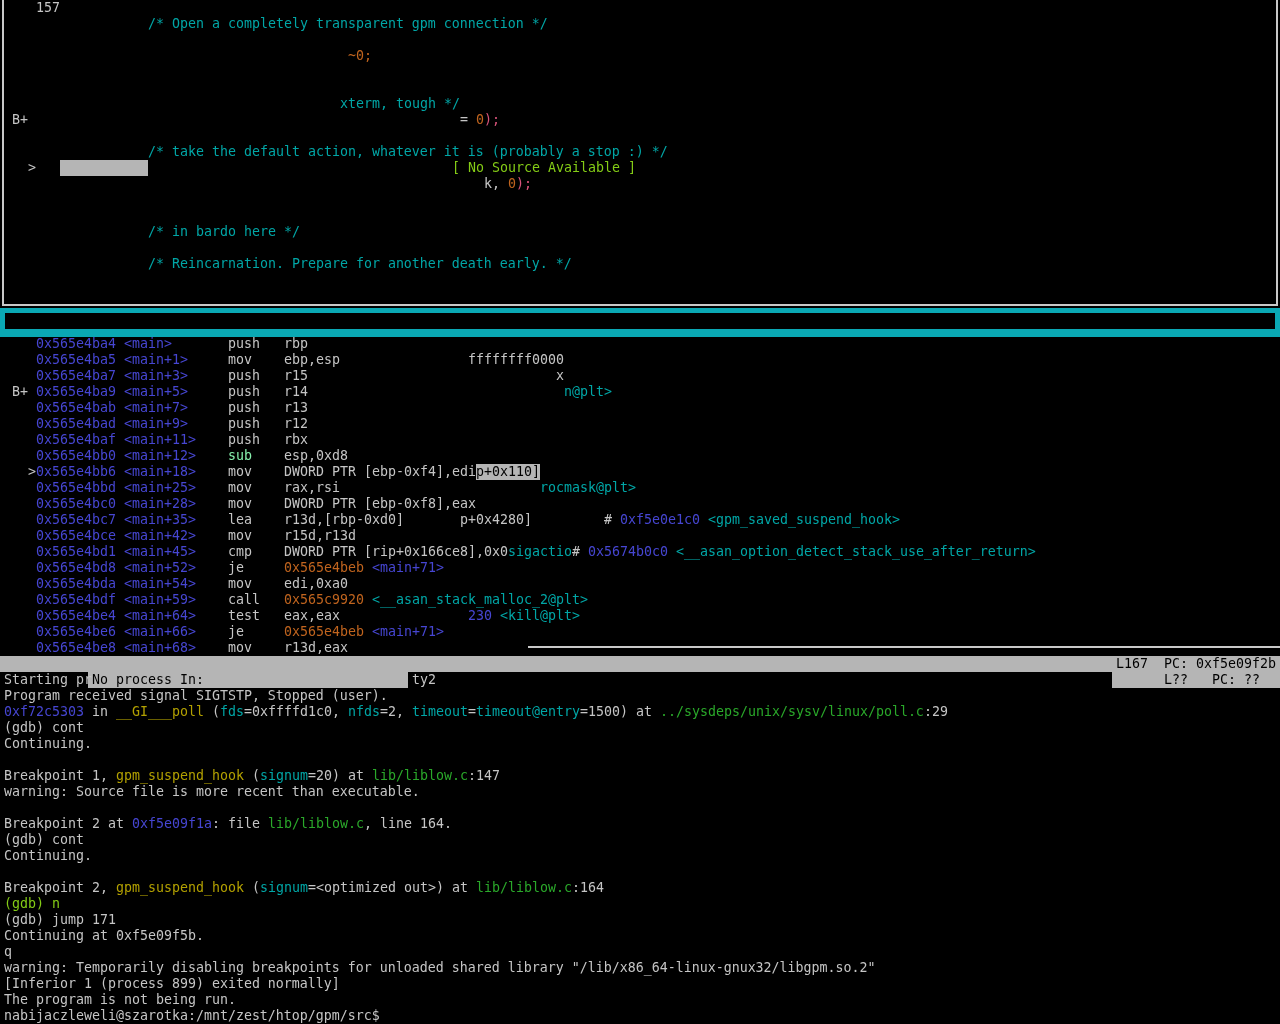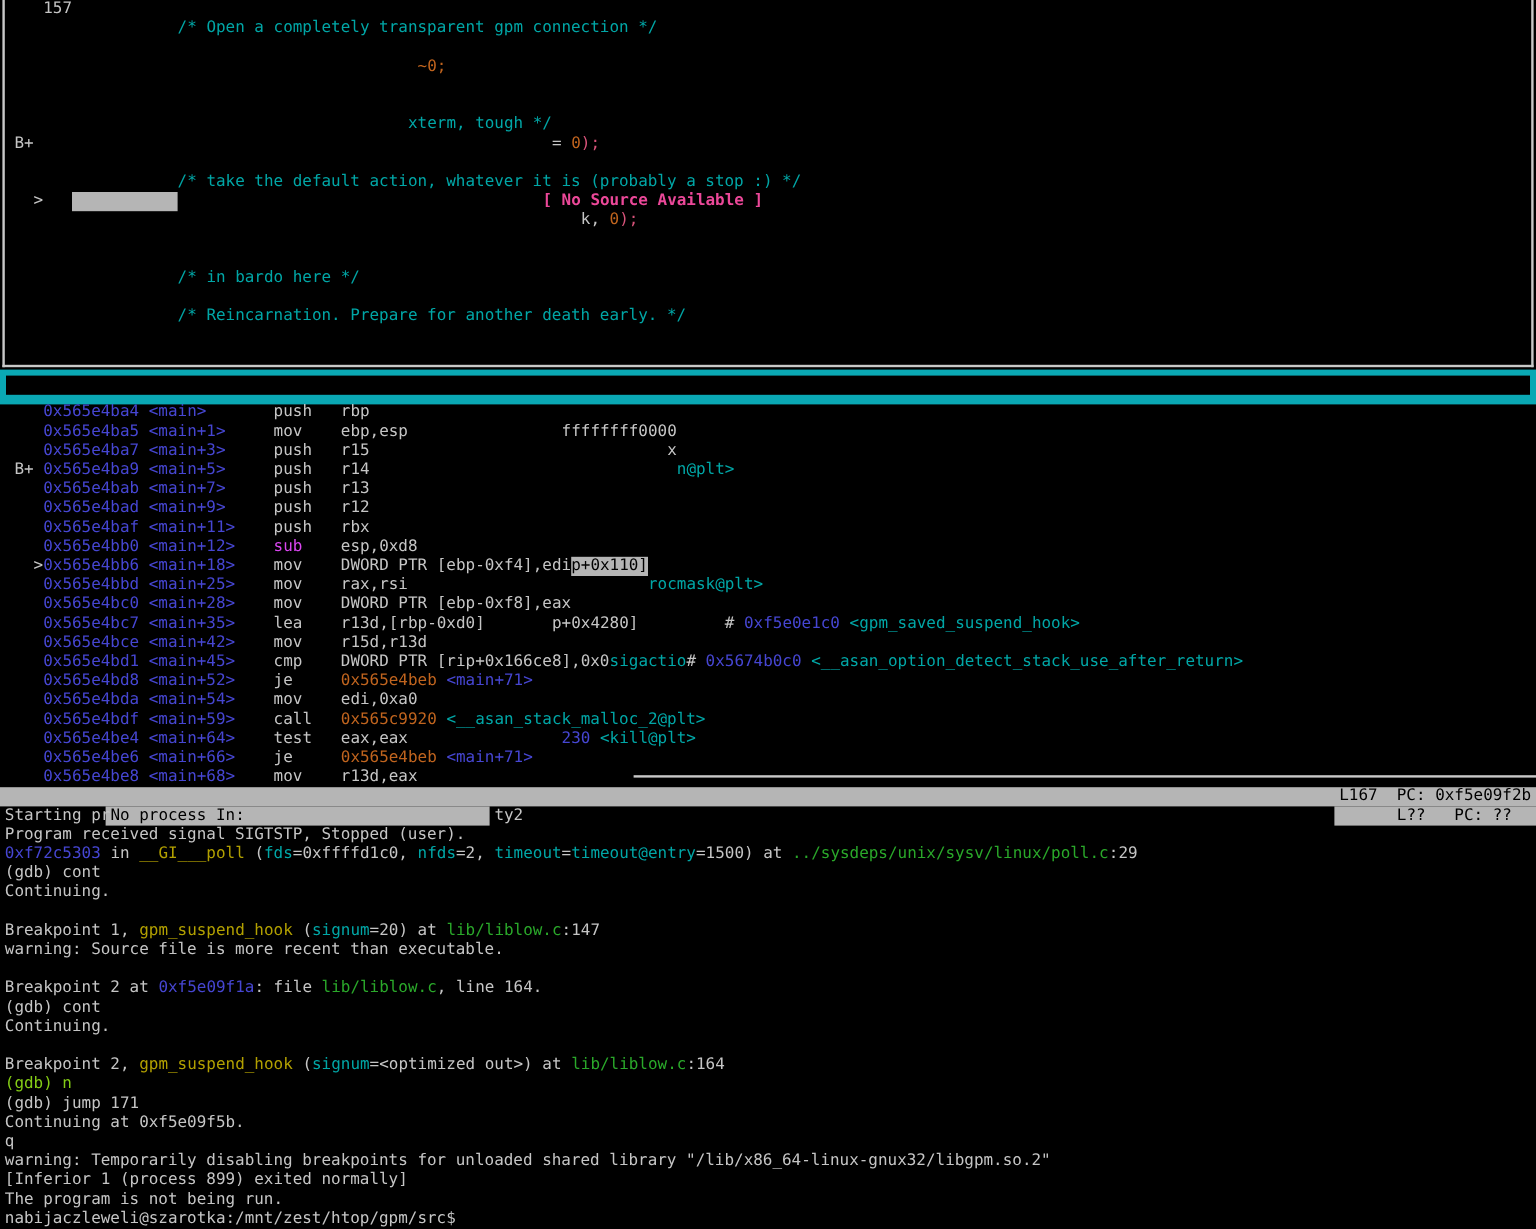--- a/index.html
+++ b/index.html
@@ -29,32 +29,32 @@
     <div class="rect" style="left: 528px; top: 646px; width: 752px; height: 2px; background: rgb(200, 200, 200);"></div>
     <div class="rect" style="left: 0px; top: 656px; width: 1280px; height: 16px; background: rgb(181, 181, 181);"></div>
     <div class="rect" style="left: 88px; top: 672px; width: 320px; height: 16px; background: rgb(181, 181, 181);"></div>
     <div class="rect" style="left: 1112px; top: 672px; width: 168px; height: 16px; background: rgb(181, 181, 181);"></div>
     <div class="row" style="top: 0px;"><span class="seg" style="left: 32px; color: rgb(197, 197, 197);">157</span></div>
     <div class="row" style="top: 16px;"><span class="seg" style="left: 144px; color: rgb(0, 166, 166);">/* Open a completely transparent gpm connection */</span></div>
     <div class="row" style="top: 48px;"><span class="seg" style="left: 344px; color: rgb(192, 100, 30);">~0;</span></div>
     <div class="row" style="top: 96px;"><span class="seg" style="left: 336px; color: rgb(0, 166, 166);">xterm, tough */</span></div>
     <div class="row" style="top: 112px;"><span class="seg" style="left: 8px; color: rgb(197, 197, 197);">B+</span><span class="seg" style="left: 456px; color: rgb(197, 197, 197);">=</span><span class="seg" style="left: 472px; color: rgb(192, 100, 30);">0</span><span class="seg" style="left: 480px; color: rgb(216, 83, 122);">);</span></div>
     <div class="row" style="top: 144px;"><span class="seg" style="left: 144px; color: rgb(0, 166, 166);">/* take the default action, whatever it is (probably a stop :) */</span></div>
-    <div class="row" style="top: 160px;"><span class="seg" style="left: 24px; color: rgb(197, 197, 197);">&gt;</span><span class="seg" style="left: 56px; background: rgb(181, 181, 181); color: rgb(0, 0, 0);">           </span><span class="seg" style="left: 448px; color: #ec4899; font-weight: bold;">[ No Source Available ]</span></div>
+    <div class="row" style="top: 160px;"><span class="seg" style="left: 24px; color: rgb(197, 197, 197);">&gt;</span><span class="seg" style="left: 56px; background: rgb(181, 181, 181); color: rgb(0, 0, 0);">           </span><span class="seg" style="left: 448px; color: #84cc16;">[ No Source Available ]</span></div>
     <div class="row" style="top: 176px;"><span class="seg" style="left: 480px; color: rgb(197, 197, 197);">k, </span><span class="seg" style="left: 504px; color: rgb(192, 100, 30);">0</span><span class="seg" style="left: 512px; color: rgb(216, 83, 122);">);</span></div>
     <div class="row" style="top: 256px;"><span class="seg" style="left: 144px; color: rgb(0, 166, 166);">/* Reincarnation. Prepare for another death early. */</span></div>
     <div class="row" style="top: 224px;"><span class="seg" style="left: 144px; color: rgb(0, 166, 166);">/* in bardo here */</span></div>
     <div class="row" style="top: 336px;"><span class="seg" style="left: 32px; color: rgb(70, 70, 210);">0x565e4ba4 &lt;main&gt;</span><span class="seg" style="left: 224px; color: rgb(197, 197, 197);">push</span><span class="seg" style="left: 280px; color: rgb(197, 197, 197);">rbp</span></div>
     <div class="row" style="top: 352px;"><span class="seg" style="left: 32px; color: rgb(70, 70, 210);">0x565e4ba5 &lt;main+1&gt;</span><span class="seg" style="left: 224px; color: rgb(197, 197, 197);">mov</span><span class="seg" style="left: 280px; color: rgb(197, 197, 197);">ebp,esp</span><span class="seg" style="left: 464px; color: rgb(197, 197, 197);">ffffffff0000</span></div>
     <div class="row" style="top: 368px;"><span class="seg" style="left: 32px; color: rgb(70, 70, 210);">0x565e4ba7 &lt;main+3&gt;</span><span class="seg" style="left: 224px; color: rgb(197, 197, 197);">push</span><span class="seg" style="left: 280px; color: rgb(197, 197, 197);">r15</span><span class="seg" style="left: 552px; color: rgb(197, 197, 197);">x</span></div>
     <div class="row" style="top: 384px;"><span class="seg" style="left: 8px; color: rgb(197, 197, 197);">B+</span><span class="seg" style="left: 32px; color: rgb(70, 70, 210);">0x565e4ba9 &lt;main+5&gt;</span><span class="seg" style="left: 224px; color: rgb(197, 197, 197);">push</span><span class="seg" style="left: 280px; color: rgb(197, 197, 197);">r14</span><span class="seg" style="left: 560px; color: rgb(0, 166, 166);">n@plt&gt;</span></div>
     <div class="row" style="top: 400px;"><span class="seg" style="left: 32px; color: rgb(70, 70, 210);">0x565e4bab &lt;main+7&gt;</span><span class="seg" style="left: 224px; color: rgb(197, 197, 197);">push</span><span class="seg" style="left: 280px; color: rgb(197, 197, 197);">r13</span></div>
     <div class="row" style="top: 416px;"><span class="seg" style="left: 32px; color: rgb(70, 70, 210);">0x565e4bad &lt;main+9&gt;</span><span class="seg" style="left: 224px; color: rgb(197, 197, 197);">push</span><span class="seg" style="left: 280px; color: rgb(197, 197, 197);">r12</span></div>
     <div class="row" style="top: 432px;"><span class="seg" style="left: 32px; color: rgb(70, 70, 210);">0x565e4baf &lt;main+11&gt;</span><span class="seg" style="left: 224px; color: rgb(197, 197, 197);">push</span><span class="seg" style="left: 280px; color: rgb(197, 197, 197);">rbx</span></div>
-    <div class="row" style="top: 448px;"><span class="seg" style="left: 32px; color: rgb(70, 70, 210);">0x565e4bb0 &lt;main+12&gt;</span><span class="seg" style="left: 224px; color: #d946ef;">sub</span><span class="seg" style="left: 280px; color: rgb(197, 197, 197);">esp,0xd8</span></div>
+    <div class="row" style="top: 448px;"><span class="seg" style="left: 32px; color: rgb(70, 70, 210);">0x565e4bb0 &lt;main+12&gt;</span><span class="seg" style="left: 224px; color: #86efac;">sub</span><span class="seg" style="left: 280px; color: rgb(197, 197, 197);">esp,0xd8</span></div>
     <div class="row" style="top: 464px;"><span class="seg" style="left: 24px; color: rgb(197, 197, 197);">&gt;</span><span class="seg" style="left: 32px; color: rgb(70, 70, 210);">0x565e4bb6 &lt;main+18&gt;</span><span class="seg" style="left: 224px; color: rgb(197, 197, 197);">mov</span><span class="seg" style="left: 280px; color: rgb(197, 197, 197);">DWORD PTR [ebp-0xf4],edi</span><span class="seg" style="left: 472px; background: rgb(181, 181, 181); color: rgb(0, 0, 0);">p+0x110]</span></div>
     <div class="row" style="top: 480px; text-decoration: underline;"><span class="seg" style="left: 32px; color: rgb(70, 70, 210);">0x565e4bbd &lt;main+25&gt;</span><span class="seg" style="left: 224px; color: rgb(197, 197, 197);">mov</span><span class="seg" style="left: 280px; color: rgb(197, 197, 197);">rax,rsi</span><span class="seg" style="left: 536px; color: rgb(0, 166, 166);">rocmask@plt&gt;</span></div>
     <div class="row" style="top: 496px;"><span class="seg" style="left: 32px; color: rgb(70, 70, 210);">0x565e4bc0 &lt;main+28&gt;</span><span class="seg" style="left: 224px; color: rgb(197, 197, 197);">mov</span><span class="seg" style="left: 280px; color: rgb(197, 197, 197);">DWORD PTR [ebp-0xf8],eax</span></div>
     <div class="row" style="top: 512px;"><span class="seg" style="left: 32px; color: rgb(70, 70, 210);">0x565e4bc7 &lt;main+35&gt;</span><span class="seg" style="left: 224px; color: rgb(197, 197, 197);">lea</span><span class="seg" style="left: 280px; color: rgb(197, 197, 197);">r13d,[rbp-0xd0]</span><span class="seg" style="left: 456px; color: rgb(197, 197, 197);">p+0x4280]</span><span class="seg" style="left: 600px; color: rgb(197, 197, 197);">#</span><span class="seg" style="left: 616px; color: rgb(70, 70, 210);">0xf5e0e1c0</span><span class="seg" style="left: 704px; color: rgb(0, 166, 166);">&lt;gpm_saved_suspend_hook&gt;</span></div>
     <div class="row" style="top: 528px;"><span class="seg" style="left: 32px; color: rgb(70, 70, 210);">0x565e4bce &lt;main+42&gt;</span><span class="seg" style="left: 224px; color: rgb(197, 197, 197);">mov</span><span class="seg" style="left: 280px; color: rgb(197, 197, 197);">r15d,r13d</span></div>
     <div class="row" style="top: 544px;"><span class="seg" style="left: 32px; color: rgb(70, 70, 210);">0x565e4bd1 &lt;main+45&gt;</span><span class="seg" style="left: 224px; color: rgb(197, 197, 197);">cmp</span><span class="seg" style="left: 280px; color: rgb(197, 197, 197);">DWORD PTR [rip+0x166ce8],0x0</span><span class="seg" style="left: 504px; color: rgb(0, 166, 166);">sigactio</span><span class="seg" style="left: 568px; color: rgb(197, 197, 197);">#</span><span class="seg" style="left: 584px; color: rgb(70, 70, 210);">0x5674b0c0</span><span class="seg" style="left: 672px; color: rgb(0, 166, 166);">&lt;__asan_option_detect_stack_use_after_return&gt;</span></div>
     <div class="row" style="top: 560px;"><span class="seg" style="left: 32px; color: rgb(70, 70, 210);">0x565e4bd8 &lt;main+52&gt;</span><span class="seg" style="left: 224px; color: rgb(197, 197, 197);">je</span><span class="seg" style="left: 280px; color: rgb(192, 100, 30);">0x565e4beb</span><span class="seg" style="left: 368px; color: rgb(70, 70, 210);">&lt;main+71&gt;</span></div>
     <div class="row" style="top: 576px;"><span class="seg" style="left: 32px; color: rgb(70, 70, 210);">0x565e4bda &lt;main+54&gt;</span><span class="seg" style="left: 224px; color: rgb(197, 197, 197);">mov</span><span class="seg" style="left: 280px; color: rgb(197, 197, 197);">edi,0xa0</span></div>
     <div class="row" style="top: 592px;"><span class="seg" style="left: 32px; color: rgb(70, 70, 210);">0x565e4bdf &lt;main+59&gt;</span><span class="seg" style="left: 224px; color: rgb(197, 197, 197);">call</span><span class="seg" style="left: 280px; color: rgb(192, 100, 30);">0x565c9920</span><span class="seg" style="left: 368px; color: rgb(0, 166, 166);">&lt;__asan_stack_malloc_2@plt&gt;</span></div>
     <div class="row" style="top: 608px;"><span class="seg" style="left: 32px; color: rgb(70, 70, 210);">0x565e4be4 &lt;main+64&gt;</span><span class="seg" style="left: 224px; color: rgb(197, 197, 197);">test</span><span class="seg" style="left: 280px; color: rgb(197, 197, 197);">eax,eax</span><span class="seg" style="left: 464px; color: rgb(70, 70, 210);">230</span><span class="seg" style="left: 496px; color: rgb(0, 166, 166);">&lt;kill@plt&gt;</span></div>

